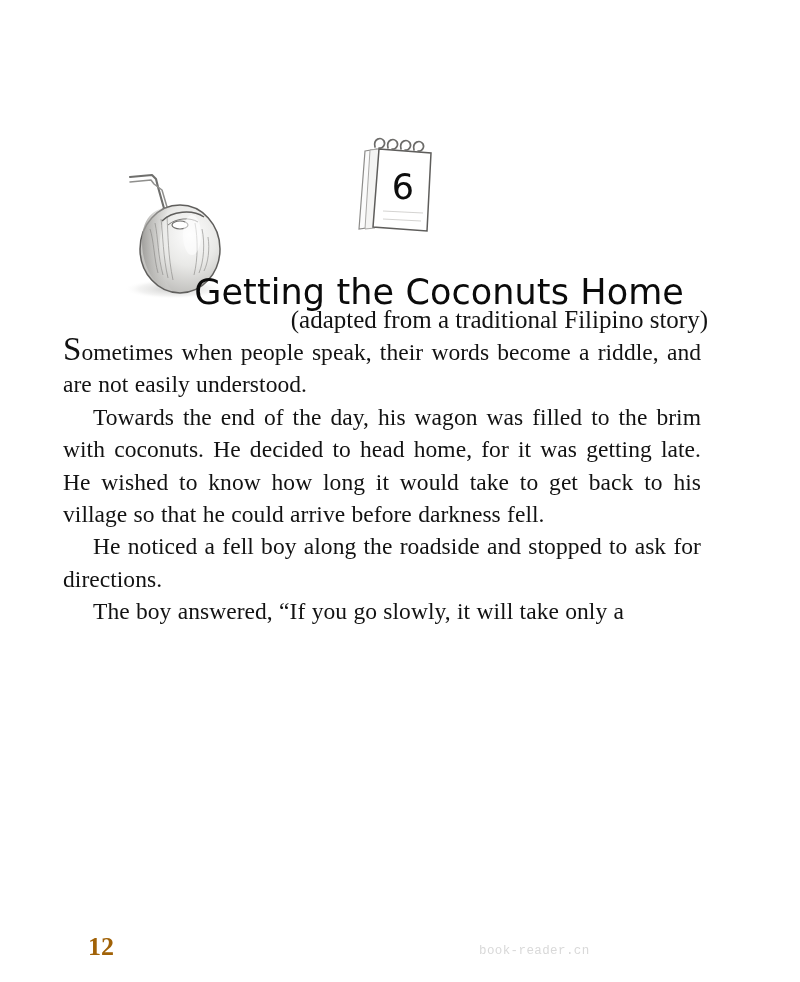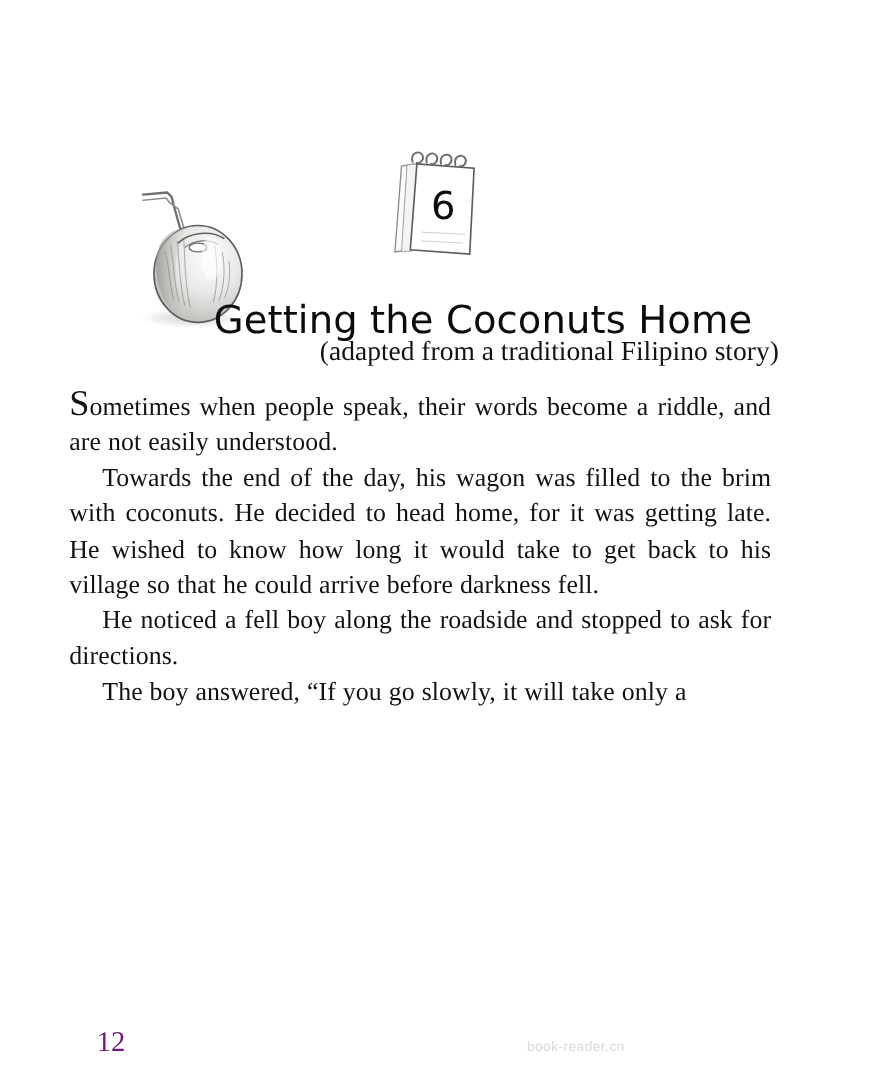--- a/index.html
+++ b/index.html
@@ -71,21 +71,21 @@
     font-size: 25px;
     line-height: 34px;
     color: #131313;
     white-space: nowrap;
   }
 
   
   .body-text {
     position: absolute;
     left: 63px;
-    top: 354px;
+    top: 336px;
     width: 638px;
   }
   .para {
     margin: 0;
     font-size: 23.5px;
     line-height: 32.4px;
     text-align: justify;
     text-align-last: left;
     letter-spacing: 0.05px;
     word-spacing: 0.4px;
@@ -102,27 +102,28 @@
     line-height: 0;
   }
 
   
   .page-number {
     position: absolute;
     left: 88px;
     top: 931px;
     font-size: 26px;
     line-height: 32px;
-    color: #701a75;
+    color: #a16207;
+    font-weight: bold;
   }
   .watermark {
     position: absolute;
     left: 479px;
     top: 944px;
-    font-family: Liberation Sans, sans-serif;
+    font-family: Liberation Mono, monospace;
     font-size: 12.5px;
     letter-spacing: 0.4px;
     color: #d9d9d9;
     user-select: none;
   }
 </style>
 </head>
 <body>
 
 <div class="page">

